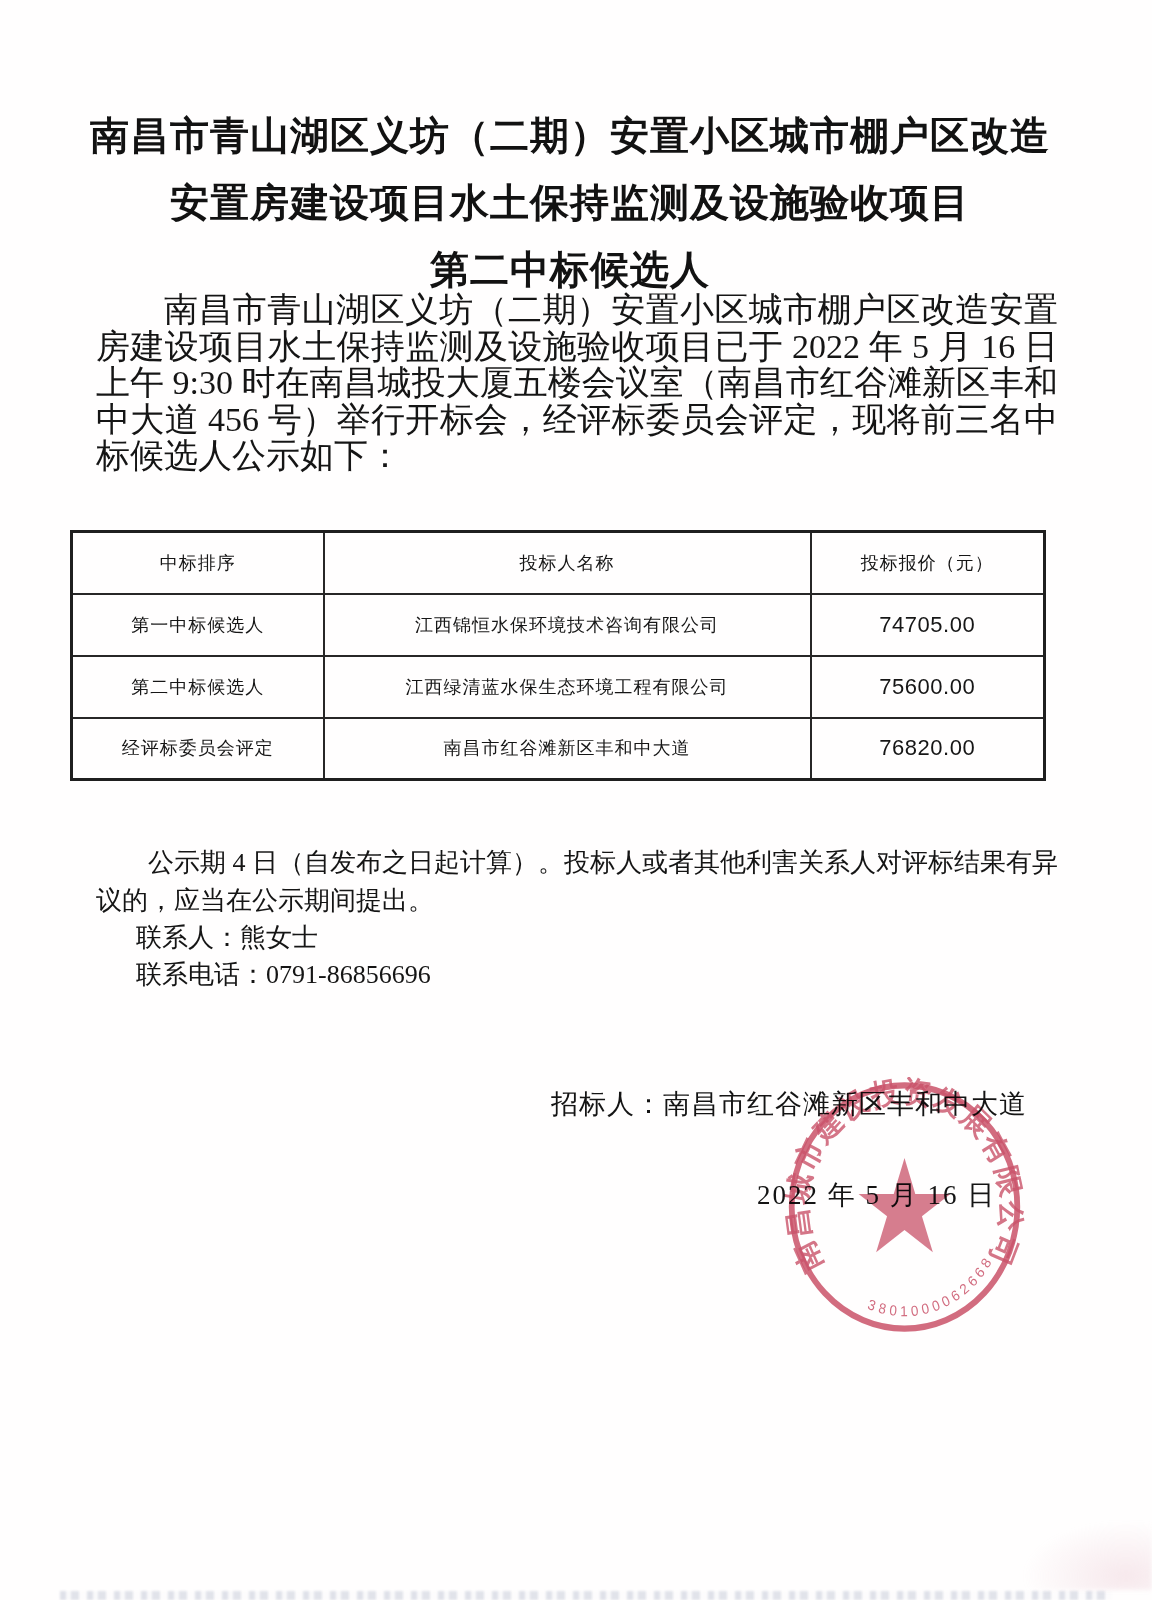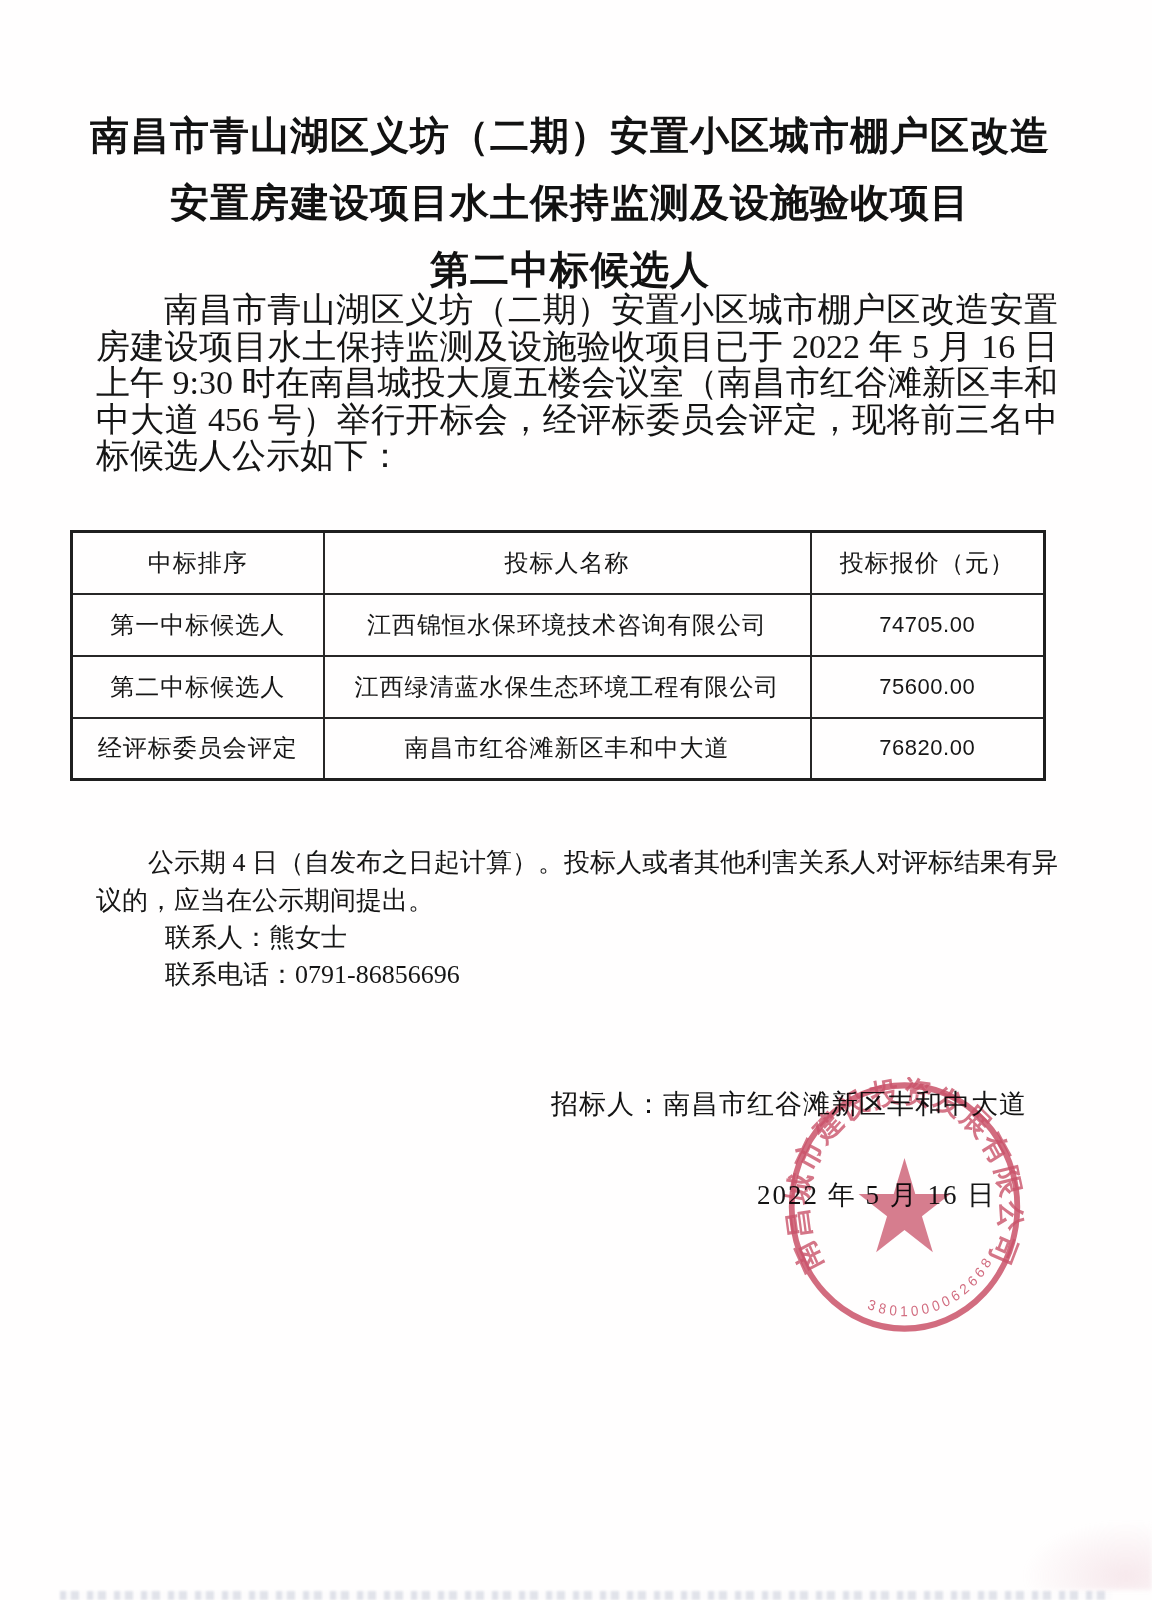--- a/index.html
+++ b/index.html
@@ -36,21 +36,21 @@
     text-align: justify; text-indent: 2em;
     color: #151515;
   }
   .notice-para {
     position: absolute; top: 844px; left: 96px; width: 962px;
     font-size: 26px; line-height: 38px;
     text-align: justify; text-indent: 2em;
     color: #151515;
   }
   .contact-line {
-    position: absolute; left: 165px;
+    position: absolute; left: 136px;
     font-size: 26px; color: #151515; white-space: nowrap;
   }
   .contact-person { top: 920px; }
   .contact-phone  { top: 957px; }
 
   
   .bid-table {
     position: absolute; top: 530px; left: 70px;
     border-collapse: collapse;
     table-layout: fixed;
@@ -59,21 +59,21 @@
   }
   .bid-table col.c1 { width: 252px; }
   .bid-table col.c2 { width: 487px; }
   .bid-table col.c3 { width: 234px; }
   .bid-table td, .bid-table th {
     border: 2px solid #272727;
     height: 62px;
     text-align: center;
     vertical-align: middle;
     font-weight: normal;
-    font-size: 24px;
+    font-size: 18px;
     color: #161616;
     padding: 0 4px;
     letter-spacing: 1px;
   }
   .bid-table { border: 3px solid #1f1f1f; }
   .bid-table .price-cell {
     font-family: Liberation Sans, sans-serif;
     font-size: 22px; letter-spacing: 0.5px;
   }
 

